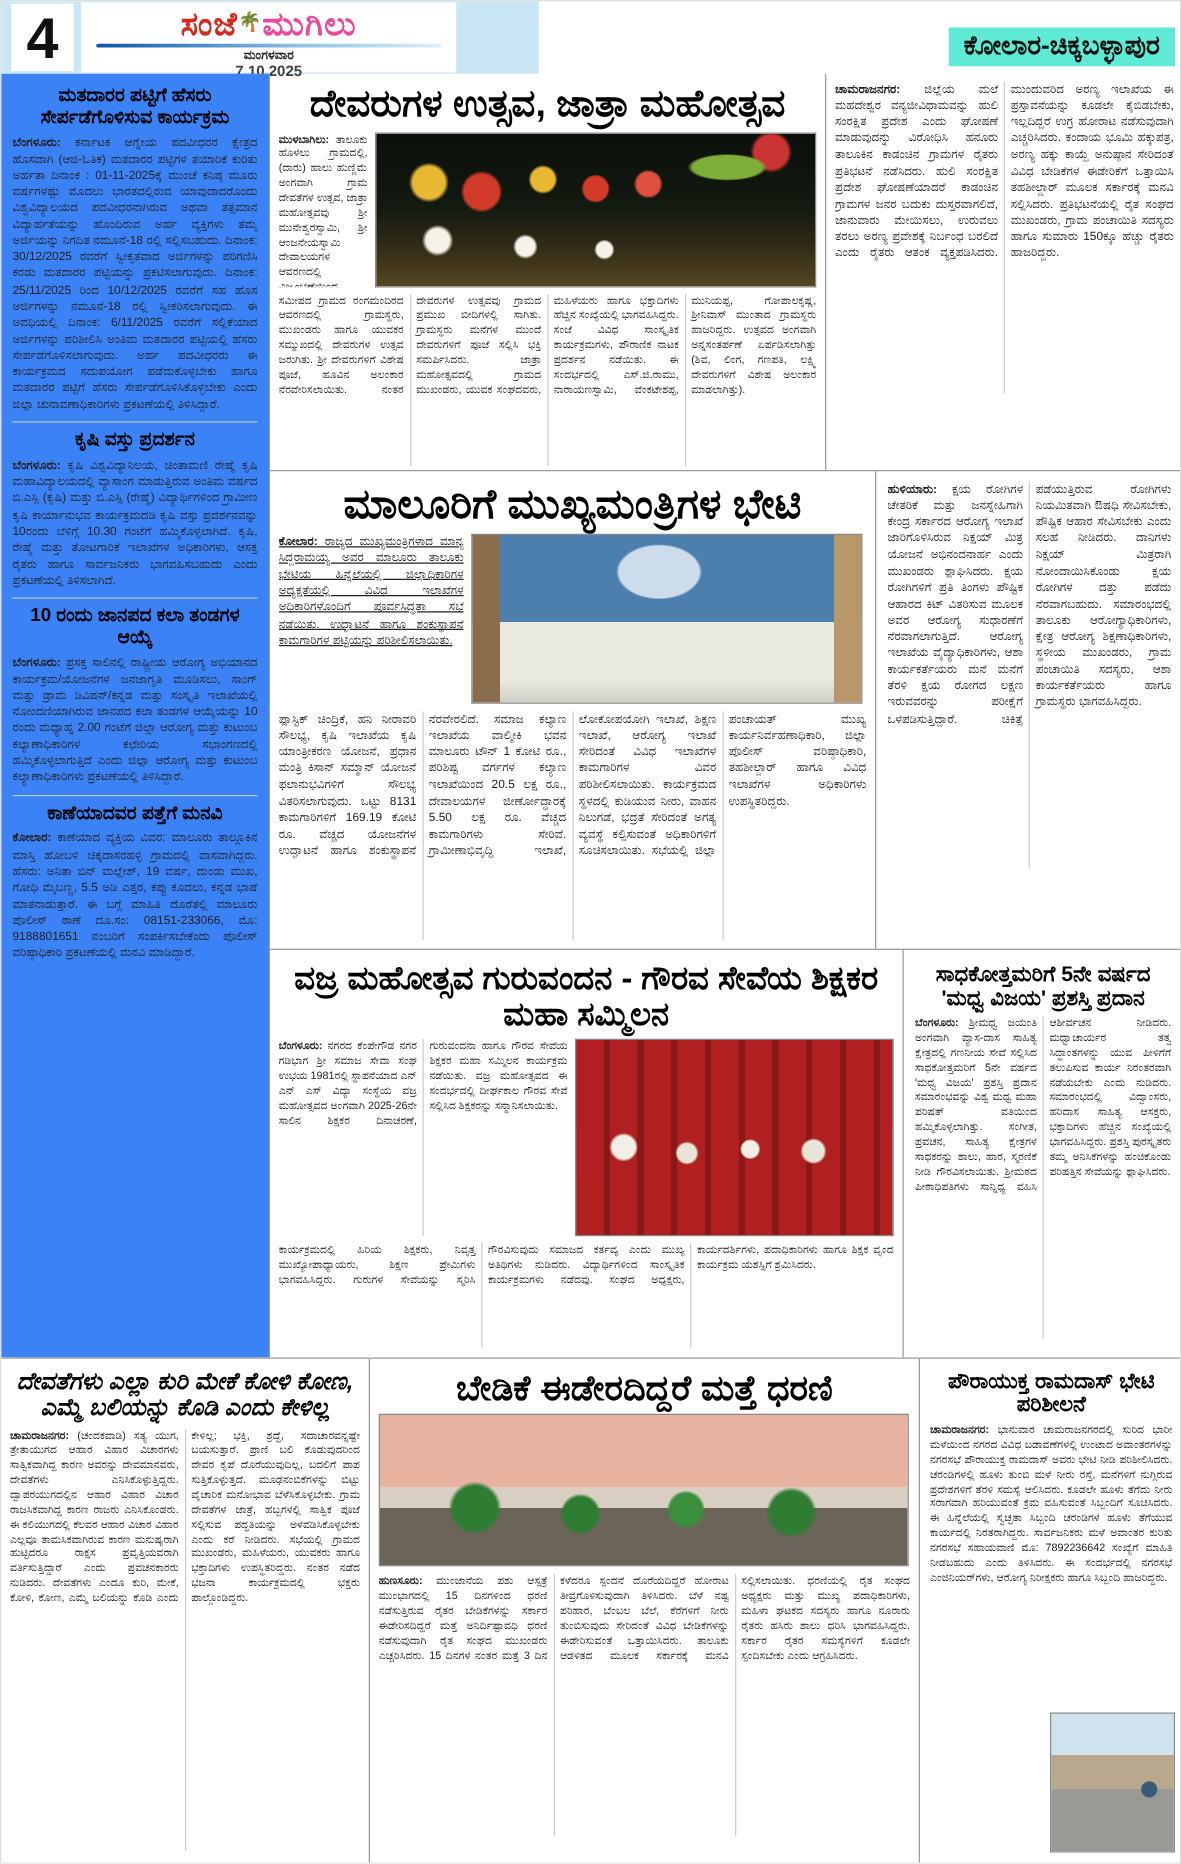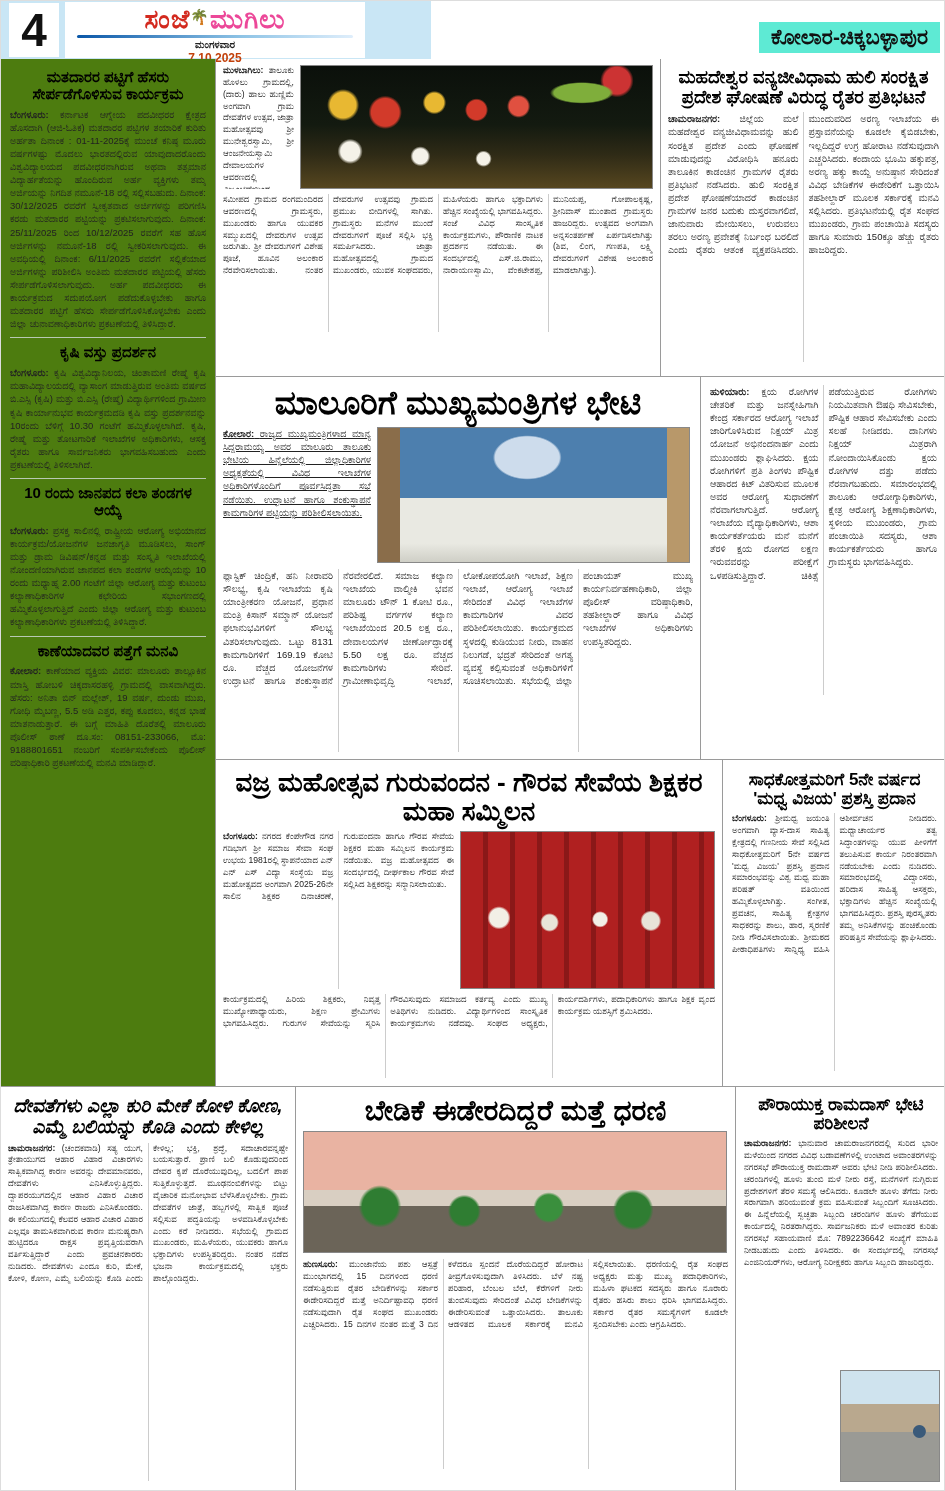--- a/index.html
+++ b/index.html
@@ -14,40 +14,40 @@
   .hdr-blue { position:absolute; left:0; top:0; width:430px; height:58px; background:#c9e6f5; }
   .pagenum { position:absolute; left:8px; top:2px; width:50px; height:54px; background:#fff;
     font-size:46px; font-weight:bold; text-align:center; line-height:54px; color:#111; }
   .brandbox { position:absolute; left:64px; top:1px; width:300px; height:56px; background:#fff; text-align:center; padding-top:2px; }
   .brandline { font-size:26px; font-weight:bold; letter-spacing:1px; }
   .brand-red { color:#d32a1f; }
   .brand-black { color:#ec4899; }
   .palm { font-size:15px; vertical-align:6px; }
   .brandrule { height:3px; margin:0 12px; background:linear-gradient(90deg,#0a57a8,#8fc4e6 60%,#dfeefb); border-radius:2px; }
   .dayline { font-size:10px; font-weight:bold; color:#222; margin-top:1px; }
-  .dateline-top { font-size:12px; font-weight:bold; color:#c2410c; }
+  .dateline-top { font-size:12px; font-weight:bold; color:#404040; }
   .edition { position:absolute; right:6px; top:21px; background:#5eead4; padding:3px 12px 4px;
     font-size:21px; font-weight:bold; color:#111; }
   
   .blk { position:absolute; overflow:hidden; padding:6px 7px; }
   .vrule-r { border-right:1px solid #9a9a9a; }
   .hrule { position:absolute; height:1px; background:#9a9a9a; }
   .headline { font-weight:bold; color:#000; text-align:center; line-height:1.12; margin:2px 0 5px; }
   .h-xl { font-size:30px; }
   .h-lg { font-size:26px;text-align:center; }
   .h-md { font-size:18px; }
   .h-sm { font-size:15px; }
   .body-txt { font-size:9.5px; line-height:1.38; text-align:justify; color:#222; overflow:hidden; }
   .body-sm { font-size:8.6px; }
   .dl { font-weight:bold; }
   .cols2 { column-count:2; column-gap:10px; column-rule:1px solid #ccc; }
   .cols3 { column-count:3; column-gap:10px; column-rule:1px solid #ccc; }
   .cols4 { column-count:4; column-gap:10px; column-rule:1px solid #ccc; }
   .row { display:flex; gap:6px; }
-  .leftcol-bg { background:#4d7c0f; }
+  .leftcol-bg { background:#3b82f6; }
   .subdiv { border-top:1px solid #b9c9b4; margin:7px 0 6px; }
   
   .photo { flex:none; border:1px solid #888; }
   .ph-festival {
     background:
       radial-gradient(circle at 12% 32%, #e8b832 0 4%, transparent 5%),
       radial-gradient(circle at 24% 38%, #d23a2a 0 5%, transparent 6%),
       radial-gradient(circle at 38% 30%, #e8b832 0 4%, transparent 5%),
       radial-gradient(circle at 50% 36%, #d23a2a 0 5%, transparent 6%),
       radial-gradient(circle at 62% 33%, #e05040 0 4%, transparent 5%),
@@ -129,29 +129,29 @@
 
     <div class="subdiv"></div>
 
     <div>
       <div class="headline h-sm">ಕಾಣೆಯಾದವರ ಪತ್ತೆಗೆ ಮನವಿ</div>
       <div class="body-txt"><b class="dl">ಕೋಲಾರ:</b> <span>ಕಾಣೆಯಾದ ವ್ಯಕ್ತಿಯ ವಿವರ: ಮಾಲೂರು ತಾಲ್ಲೂಕಿನ ಮಾಸ್ತಿ ಹೋಬಳಿ ಚಿಕ್ಕದಾಸರಹಳ್ಳಿ ಗ್ರಾಮದಲ್ಲಿ ವಾಸವಾಗಿದ್ದರು. ಹೆಸರು: ಅನಿತಾ ಬಿನ್ ಮಲ್ಲೇಶ್, 19 ವರ್ಷ, ದುಂಡು ಮುಖ, ಗೋಧಿ ಮೈಬಣ್ಣ, 5.5 ಅಡಿ ಎತ್ತರ, ಕಪ್ಪು ಕೂದಲು, ಕನ್ನಡ ಭಾಷೆ ಮಾತನಾಡುತ್ತಾರೆ. ಈ ಬಗ್ಗೆ ಮಾಹಿತಿ ದೊರೆತಲ್ಲಿ ಮಾಲೂರು ಪೊಲೀಸ್ ಠಾಣೆ ದೂ.ಸಂ: 08151-233066, ಮೊ: 9188801651 ನಂಬರಿಗೆ ಸಂಪರ್ಕಿಸಬೇಕೆಂದು ಪೊಲೀಸ್ ವರಿಷ್ಠಾಧಿಕಾರಿ ಪ್ರಕಟಣೆಯಲ್ಲಿ ಮನವಿ ಮಾಡಿದ್ದಾರೆ.</span></div>
     </div>
   </div>
 
   <div class="blk vrule-r" style="left:215px; top:58px; width:445px; height:317px;">
+    <div class="headline h-xl">ದೇವರುಗಳ ಉತ್ಸವ, ಜಾತ್ರಾ ಮಹೋತ್ಸವ</div>
     <div class="row">
       <div class="body-txt body-sm" style="width:72px; height:124px;"><b class="dl">ಮುಳಬಾಗಿಲು:</b> <span>ತಾಲೂಕು ಹೊಳಲು ಗ್ರಾಮದಲ್ಲಿ, (ದಾರು) ಹಾಲು ಹುಣ್ಣಿಮೆ ಅಂಗವಾಗಿ ಗ್ರಾಮ ದೇವತೆಗಳ ಉತ್ಸವ, ಜಾತ್ರಾ ಮಹೋತ್ಸವವು ಶ್ರೀ ಮುನೇಶ್ವರಸ್ವಾಮಿ, ಶ್ರೀ ಆಂಜನೇಯಸ್ವಾಮಿ ದೇವಾಲಯಗಳ ಆವರಣದಲ್ಲಿ ವಿಜೃಂಭಣೆಯಿಂದ ನಡೆಯಿತು.</span></div>
       <div class="photo ph-festival" style="width:353px; height:124px;"></div>
     </div>
     <div class="body-txt body-sm cols4" style="height:138px; margin-top:5px;"><span>ಸಮೀಪದ ಗ್ರಾಮದ ರಂಗಮಂದಿರದ ಆವರಣದಲ್ಲಿ ಗ್ರಾಮಸ್ಥರು, ಮುಖಂಡರು ಹಾಗೂ ಯುವಕರ ಸಮ್ಮುಖದಲ್ಲಿ ದೇವರುಗಳ ಉತ್ಸವ ಜರುಗಿತು. ಶ್ರೀ ದೇವರುಗಳಿಗೆ ವಿಶೇಷ ಪೂಜೆ, ಹೂವಿನ ಅಲಂಕಾರ ನೆರವೇರಿಸಲಾಯಿತು. ನಂತರ ದೇವರುಗಳ ಉತ್ಸವವು ಗ್ರಾಮದ ಪ್ರಮುಖ ಬೀದಿಗಳಲ್ಲಿ ಸಾಗಿತು. ಗ್ರಾಮಸ್ಥರು ಮನೆಗಳ ಮುಂದೆ ದೇವರುಗಳಿಗೆ ಪೂಜೆ ಸಲ್ಲಿಸಿ ಭಕ್ತಿ ಸಮರ್ಪಿಸಿದರು. ಜಾತ್ರಾ ಮಹೋತ್ಸವದಲ್ಲಿ ಗ್ರಾಮದ ಮುಖಂಡರು, ಯುವಕ ಸಂಘದವರು, ಮಹಿಳೆಯರು ಹಾಗೂ ಭಕ್ತಾದಿಗಳು ಹೆಚ್ಚಿನ ಸಂಖ್ಯೆಯಲ್ಲಿ ಭಾಗವಹಿಸಿದ್ದರು. ಸಂಜೆ ವಿವಿಧ ಸಾಂಸ್ಕೃತಿಕ ಕಾರ್ಯಕ್ರಮಗಳು, ಪೌರಾಣಿಕ ನಾಟಕ ಪ್ರದರ್ಶನ ನಡೆಯಿತು. ಈ ಸಂದರ್ಭದಲ್ಲಿ ಎಸ್.ಜಿ.ರಾಮು, ನಾರಾಯಣಸ್ವಾಮಿ, ವೆಂಕಟೇಶಪ್ಪ, ಮುನಿಯಪ್ಪ, ಗೋಪಾಲಕೃಷ್ಣ, ಶ್ರೀನಿವಾಸ್ ಮುಂತಾದ ಗ್ರಾಮಸ್ಥರು ಹಾಜರಿದ್ದರು. ಉತ್ಸವದ ಅಂಗವಾಗಿ ಅನ್ನಸಂತರ್ಪಣೆ ಏರ್ಪಡಿಸಲಾಗಿತ್ತು (ಶಿವ, ಲಿಂಗ, ಗಣಪತಿ, ಲಕ್ಷ್ಮಿ ದೇವರುಗಳಿಗೆ ವಿಶೇಷ ಅಲಂಕಾರ ಮಾಡಲಾಗಿತ್ತು).</span></div>
   </div>
 
   <div class="blk" style="left:660px; top:58px; width:285px; height:317px;">
-    <div class="headline h-md">ಮಹದೇಶ್ವರ ವನ್ಯಜೀವಿಧಾಮ ಹುಲಿ ಸಂರಕ್ಷಿತ ಪ್ರದೇಶ ಘೋಷಣೆ ವಿರುದ್ಧ ರೈತರ ಪ್ರತಿಭಟನೆ</div>
     <div class="body-txt cols2" style="height:250px;"><b class="dl">ಚಾಮರಾಜನಗರ:</b> <span>ಜಿಲ್ಲೆಯ ಮಲೆ ಮಹದೇಶ್ವರ ವನ್ಯಜೀವಿಧಾಮವನ್ನು ಹುಲಿ ಸಂರಕ್ಷಿತ ಪ್ರದೇಶ ಎಂದು ಘೋಷಣೆ ಮಾಡುವುದನ್ನು ವಿರೋಧಿಸಿ ಹನೂರು ತಾಲೂಕಿನ ಕಾಡಂಚಿನ ಗ್ರಾಮಗಳ ರೈತರು ಪ್ರತಿಭಟನೆ ನಡೆಸಿದರು. ಹುಲಿ ಸಂರಕ್ಷಿತ ಪ್ರದೇಶ ಘೋಷಣೆಯಾದರೆ ಕಾಡಂಚಿನ ಗ್ರಾಮಗಳ ಜನರ ಬದುಕು ದುಸ್ತರವಾಗಲಿದೆ, ಜಾನುವಾರು ಮೇಯಿಸಲು, ಉರುವಲು ತರಲು ಅರಣ್ಯ ಪ್ರವೇಶಕ್ಕೆ ನಿರ್ಬಂಧ ಬರಲಿದೆ ಎಂದು ರೈತರು ಆತಂಕ ವ್ಯಕ್ತಪಡಿಸಿದರು. ಮುಂದುವರಿದ ಅರಣ್ಯ ಇಲಾಖೆಯ ಈ ಪ್ರಸ್ತಾವನೆಯನ್ನು ಕೂಡಲೇ ಕೈಬಿಡಬೇಕು, ಇಲ್ಲದಿದ್ದರೆ ಉಗ್ರ ಹೋರಾಟ ನಡೆಸುವುದಾಗಿ ಎಚ್ಚರಿಸಿದರು. ಕಂದಾಯ ಭೂಮಿ ಹಕ್ಕುಪತ್ರ, ಅರಣ್ಯ ಹಕ್ಕು ಕಾಯ್ದೆ ಅನುಷ್ಠಾನ ಸೇರಿದಂತೆ ವಿವಿಧ ಬೇಡಿಕೆಗಳ ಈಡೇರಿಕೆಗೆ ಒತ್ತಾಯಿಸಿ ತಹಶೀಲ್ದಾರ್ ಮೂಲಕ ಸರ್ಕಾರಕ್ಕೆ ಮನವಿ ಸಲ್ಲಿಸಿದರು. ಪ್ರತಿಭಟನೆಯಲ್ಲಿ ರೈತ ಸಂಘದ ಮುಖಂಡರು, ಗ್ರಾಮ ಪಂಚಾಯಿತಿ ಸದಸ್ಯರು ಹಾಗೂ ಸುಮಾರು 150ಕ್ಕೂ ಹೆಚ್ಚು ರೈತರು ಹಾಜರಿದ್ದರು.</span></div>
   </div>
 
   <div class="hrule" style="left:215px; top:375px; width:730px;"></div>
 
   <div class="blk vrule-r" style="left:215px; top:376px; width:485px; height:382px;">
     <div class="headline h-xl" style="font-size:33px;">ಮಾಲೂರಿಗೆ ಮುಖ್ಯಮಂತ್ರಿಗಳ ಭೇಟಿ</div>
     <div class="row">
       <div class="body-txt" style="width:148px; height:136px;text-decoration:underline;"><b class="dl">ಕೋಲಾರ:</b> <span>ರಾಜ್ಯದ ಮುಖ್ಯಮಂತ್ರಿಗಳಾದ ಮಾನ್ಯ ಸಿದ್ದರಾಮಯ್ಯ ಅವರ ಮಾಲೂರು ತಾಲೂಕು ಭೇಟಿಯ ಹಿನ್ನೆಲೆಯಲ್ಲಿ ಜಿಲ್ಲಾಧಿಕಾರಿಗಳ ಅಧ್ಯಕ್ಷತೆಯಲ್ಲಿ ವಿವಿಧ ಇಲಾಖೆಗಳ ಅಧಿಕಾರಿಗಳೊಂದಿಗೆ ಪೂರ್ವಸಿದ್ಧತಾ ಸಭೆ ನಡೆಯಿತು. ಉದ್ಘಾಟನೆ ಹಾಗೂ ಶಂಕುಸ್ಥಾಪನೆ ಕಾಮಗಾರಿಗಳ ಪಟ್ಟಿಯನ್ನು ಪರಿಶೀಲಿಸಲಾಯಿತು.</span></div>
       <div class="photo ph-meeting" style="width:313px; height:136px;"></div>

